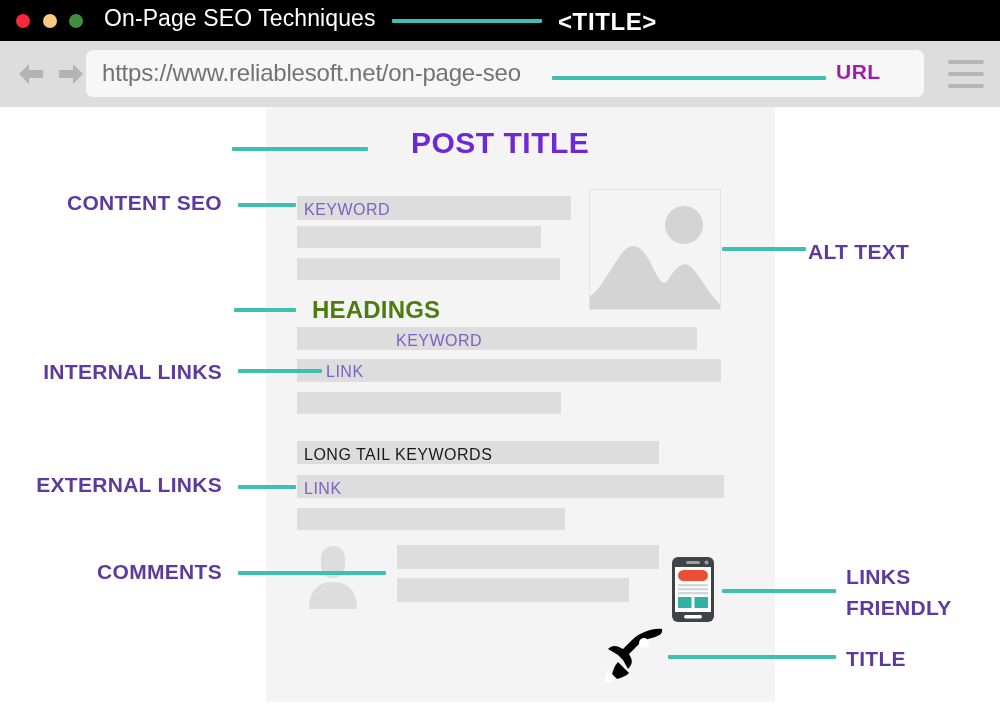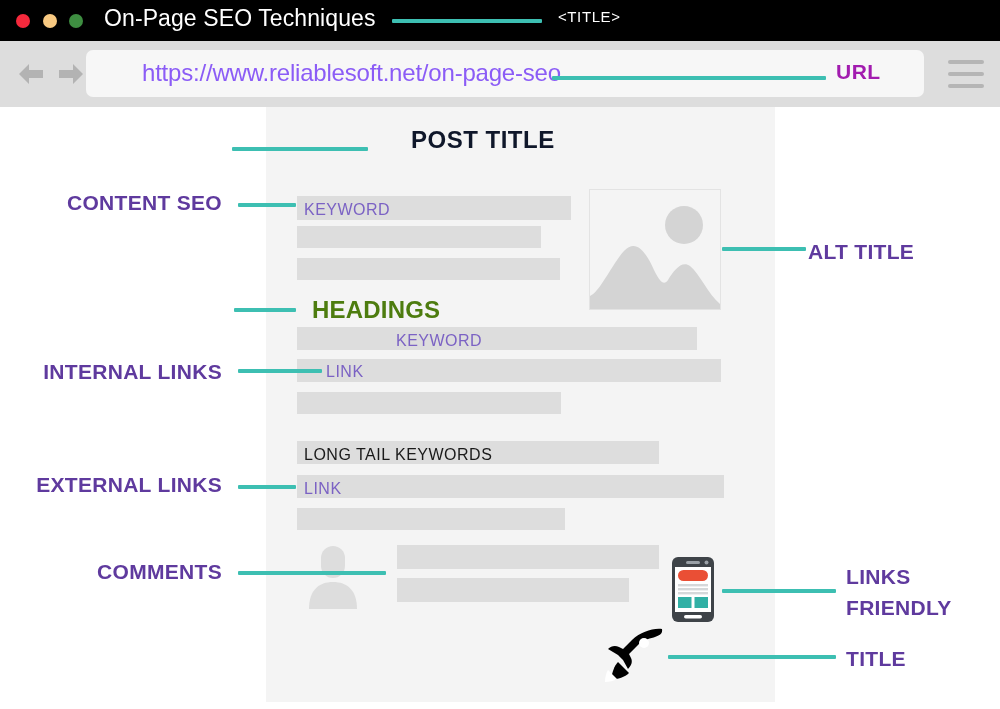--- a/index.html
+++ b/index.html
@@ -50,22 +50,22 @@
     font-size: 23px;
     color: #ffffff;
     letter-spacing: 0.1px;
     white-space: nowrap;
     font-weight: 400;
   }
   .title-tag {
     position: absolute;
     left: 558px;
     top: 8px;
-    font-size: 15px;
-    font-weight: normal;
+    font-size: 24px;
+    font-weight: bold;
     color: #ffffff;
     letter-spacing: 0.6px;
     white-space: nowrap;
   }
 
   .toolbar {
     position: absolute;
     left: 0; top: 41px;
     width: 1000px;
     height: 66px;
@@ -88,24 +88,23 @@
     width: 838px;
     height: 47px;
     background: #f7f7f7;
     border-radius: 7px;
   }
   .url-text {
     position: absolute;
     left: 102px;
     top: 59px;
     font-size: 24px;
-    color: #8b5cf6;
+    color: #737373;
     white-space: nowrap;
     letter-spacing: -0.2px;
-    margin-left: 40px;
   }
   .url-tag {
     position: absolute;
     left: 836px;
     top: 60px;
     font-size: 21px;
     font-weight: bold;
     color: #a21caf;
     letter-spacing: 0.5px;
     white-space: nowrap;
@@ -142,23 +141,23 @@
     width: 509px;
     height: 595px;
     background: #f4f4f4;
   }
 
   
   .post-title {
     position: absolute;
     left: 411px;
     top: 126px;
-    font-size: 24px;
-    font-weight: bold;
-    color: #0f172a;
+    font-size: 30px;
+    font-weight: bold;
+    color: #6d28d9;
     letter-spacing: 0.5px;
     white-space: nowrap;
   }
   .headings-title {
     position: absolute;
     left: 300px;
     top: 296px;
     font-size: 24px;
     font-weight: bold;
     color: #4d7c0f;
@@ -361,21 +360,21 @@
   <div class="ann ann-left" style="left:-10px; top:356px; width:232px;">INTERNAL LINKS</div>
   <div class="leader" style="left:238px; top:369px; width:84px;"></div>
 
   <div class="ann ann-left" style="left:-10px; top:469px; width:232px;">EXTERNAL LINKS</div>
   <div class="leader" style="left:238px; top:485px; width:58px;"></div>
 
   <div class="ann ann-left" style="left:40px; top:556px; width:182px;">COMMENTS</div>
   <div class="leader" style="left:238px; top:571px; width:148px;"></div>
 
   <div class="leader" style="left:722px; top:247px; width:84px;"></div>
-  <div class="ann ann-right" style="left:808px; top:236px;">ALT TITLE</div>
+  <div class="ann ann-right" style="left:808px; top:236px;">ALT TEXT</div>
 
   <div class="leader" style="left:722px; top:589px; width:114px;"></div>
   <div class="ann ann-right ann-wrap" style="left:846px; top:561px;">LINKS FRIENDLY</div>
 
   <div class="leader" style="left:668px; top:655px; width:168px;"></div>
   <div class="ann ann-right" style="left:846px; top:643px;">TITLE</div>
 
 </div>
 
 </body></html>

